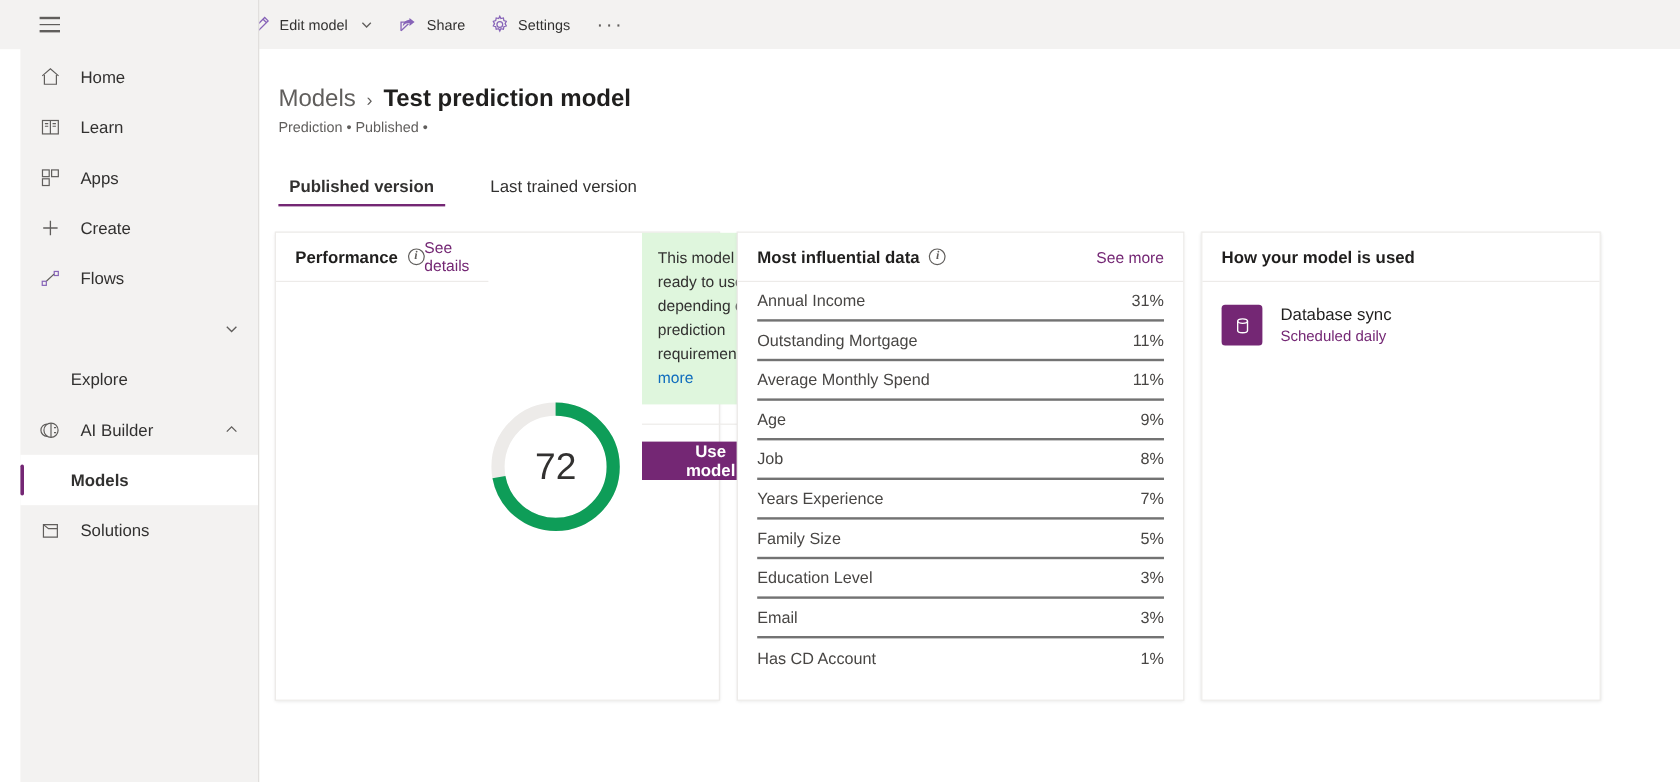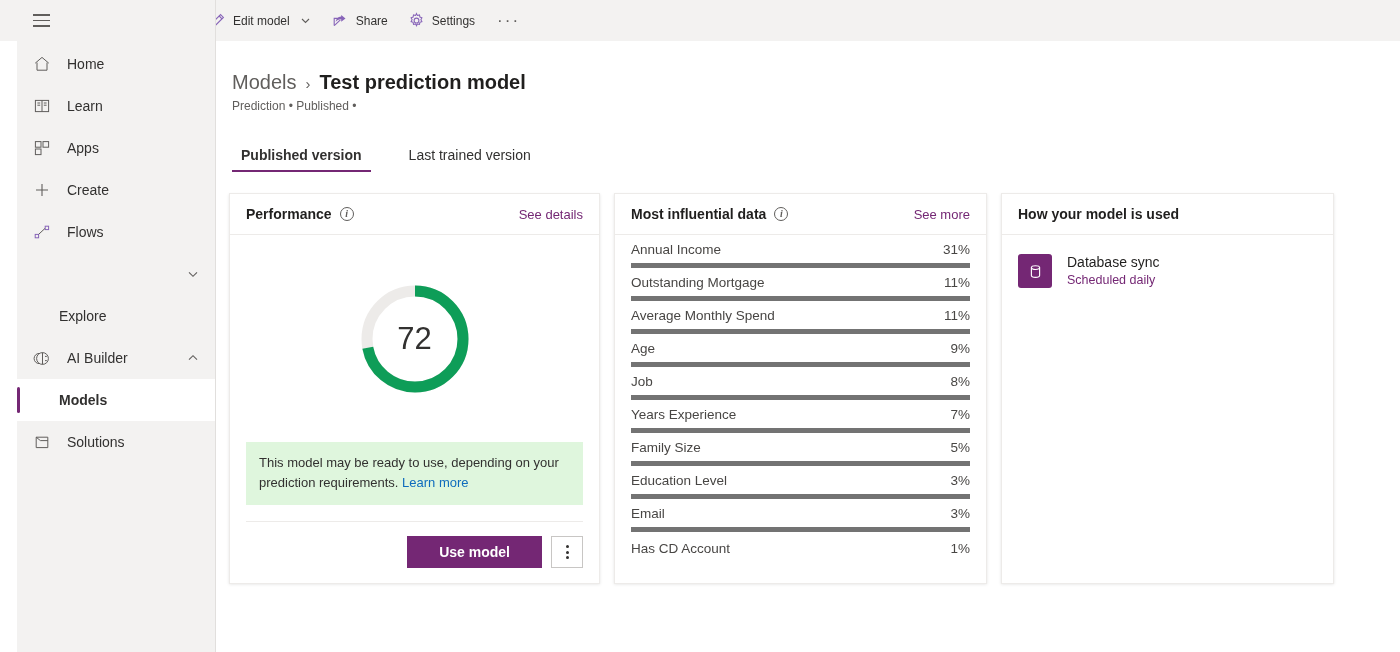--- a/index.html
+++ b/index.html
@@ -108,21 +108,21 @@
   .card-title { font-size: 14px; font-weight: 700; color: #201f1e; display:flex; align-items:center; gap:8px;}
   .info-i {
     width: 14px; height: 14px; border-radius: 50%; border: 1px solid #605e5c;
     display: inline-flex; align-items: center; justify-content: center;
     font-size: 10px; color: #605e5c; font-style: italic;
     font-family: "Liberation Serif", serif; line-height: 1; cursor: pointer;
   }
   .card-action { font-size: 13px; color: #742774; cursor: pointer; }
 
   
-  .card-perf { width: 371px; height: 391px; display: flex; flex-direction: column; }
+  .card-perf { width: 371px; height: 391px; display: flex; flex-direction: row; }
   .perf-body { flex: 1 1 auto; display: flex; align-items: center; justify-content: center; }
   .donut-wrap { position: relative; width: 112px; height: 112px; }
   .donut-num {
     position: absolute; inset: 0; display: flex; align-items: center; justify-content: center;
     font-size: 31px; color: #323130;
   }
   .perf-foot { padding: 0 16px 15px 16px; }
   .banner {
     background: #dff6dd; padding: 11px 13px 12px 13px;
     font-size: 13px; color: #323130; line-height: 20px;
@@ -140,21 +140,21 @@
     display: flex; align-items: center; justify-content: center; cursor: pointer;
   }
   .kdots { display:flex; flex-direction:column; gap:2.5px; align-items:center;}
   .kdot { width: 3px; height: 3px; border-radius: 50%; background: #323130; }
 
   
   .card-infl { width: 373px; height: 391px; display: flex; flex-direction: column; }
   .infl-list { padding: 0 16px; overflow: hidden; }
   .infl-row {
     display: flex; justify-content: space-between; align-items: center;
-    height: 33px; border-bottom: 5px solid #737373;
+    height: 33px; border-bottom: 2px solid #737373;
     font-size: 13.5px; color: #484644;
   }
   .infl-row:last-child { border-bottom: none; }
   .infl-val { color: #484644; }
 
   
   .card-usage { width: 333px; height: 391px; display: flex; flex-direction: column; }
   .card-usage .card-head { justify-content: flex-start; }
   .usage-body { padding: 18px 16px 0 16px; }
   .usage-item { display: flex; align-items: center; gap: 15px; cursor: pointer; }

